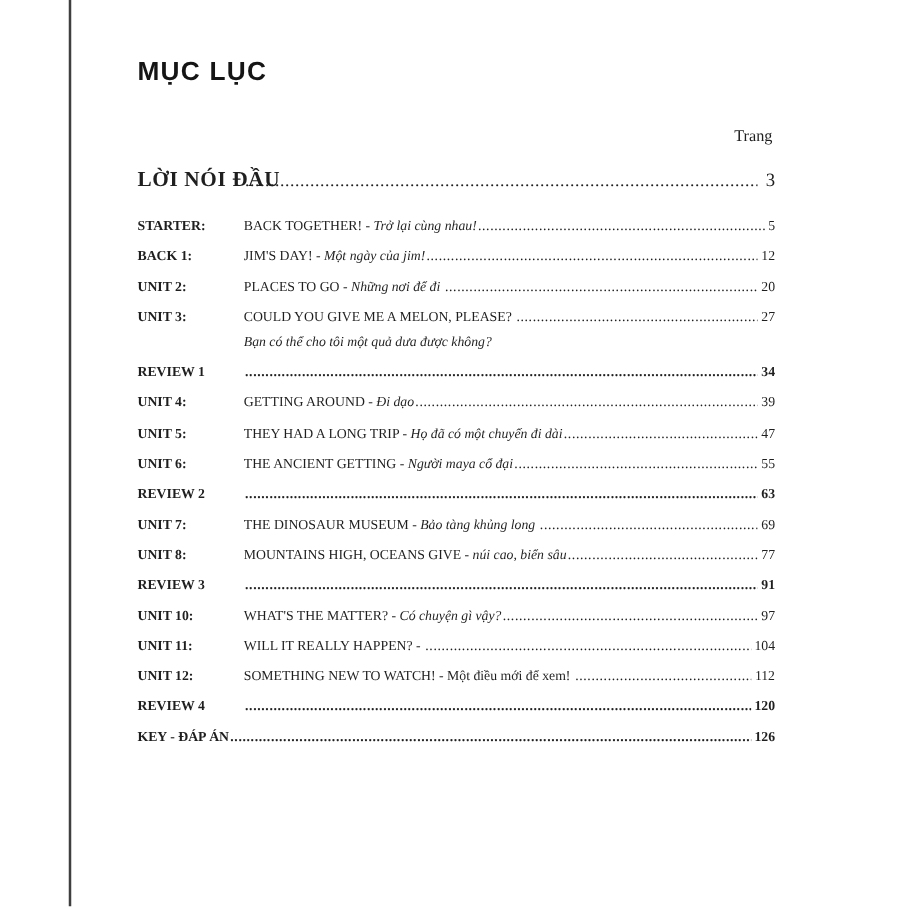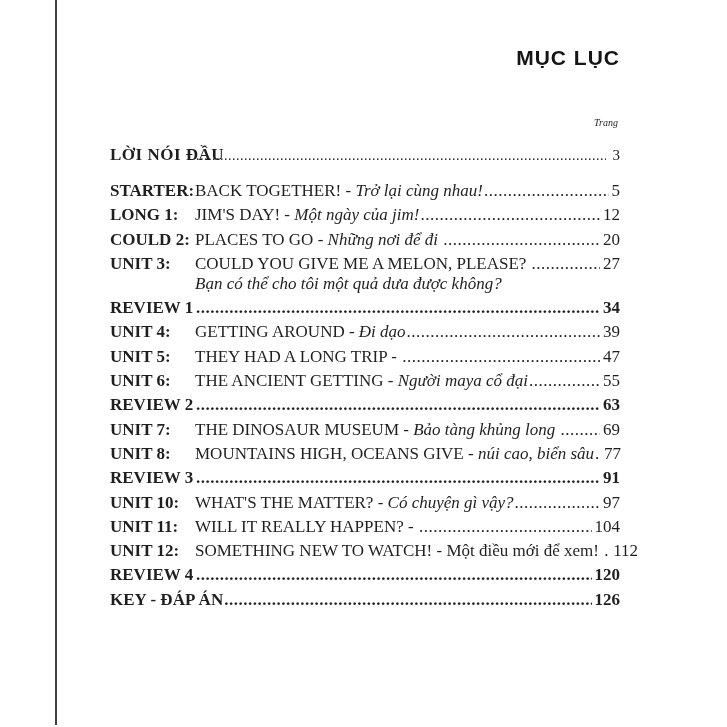--- a/index.html
+++ b/index.html
@@ -19,49 +19,48 @@
     background: #3f3f3f;
   }
   .content {
     position: absolute;
     left: 110px;
     width: 510px;
     top: 0;
   }
   .doc-title {
     margin-top: 46px;
-    text-align: right;
+    text-align: left;
     font-family: "Liberation Sans", sans-serif;
     font-weight: bold;
     font-size: 21px;
     letter-spacing: 1px;
     color: #151515;
   }
   .col-header {
-    margin-top: 47px;
+    margin-top: 31px;
     text-align: right;
-    font-style: italic;
-    font-size: 10px;
+    font-size: 13px;
     padding-right: 2px;
   }
   .row {
     display: flex;
     align-items: baseline;
     line-height: 20px;
   }
   .preface-row {
     margin-top: 16px;
     font-size: 17px;
     line-height: 22px;
   }
   .preface-row .row-label { font-weight: bold; letter-spacing: 0.5px; }
   .preface-row .page-num { font-size: 15px; padding-left: 7px; }
   .preface-row .dots { font-size: 14px; }
   .toc { margin-top: 14px; }
-  .toc-row { margin-bottom: 4.3px; font-size: 17px; }
+  .toc-row { margin-bottom: 4.3px; font-size: 11px; }
   .toc-line1 {
     display: flex;
     align-items: baseline;
     line-height: 20px;
   }
   .row-label {
     font-weight: bold;
     flex: 0 0 auto;
     width: 85px;
     white-space: nowrap;
@@ -118,32 +117,32 @@
       <span class="entry-title">BACK TOGETHER! - </span>
       <span class="entry-subtitle">Trở lại cùng nhau!</span>
       <span class="dots"></span>
       <span class="page-num">5</span>
     </div>
 
   </div>
 
   <div class="toc-row">
     <div class="toc-line1">
-      <span class="row-label">LONG 1:</span>
+      <span class="row-label">BACK 1:</span>
       <span class="entry-title">JIM'S DAY! - </span>
       <span class="entry-subtitle">Một ngày của jim!</span>
       <span class="dots"></span>
       <span class="page-num">12</span>
     </div>
 
   </div>
 
   <div class="toc-row">
     <div class="toc-line1">
-      <span class="row-label">COULD 2:</span>
+      <span class="row-label">UNIT 2:</span>
       <span class="entry-title">PLACES TO GO - </span>
       <span class="entry-subtitle">Những nơi để đi </span>
       <span class="dots"></span>
       <span class="page-num">20</span>
     </div>
 
   </div>
 
   <div class="toc-row">
     <div class="toc-line1">
@@ -175,20 +174,21 @@
       <span class="dots"></span>
       <span class="page-num">39</span>
     </div>
 
   </div>
 
   <div class="toc-row">
     <div class="toc-line1">
       <span class="row-label">UNIT 5:</span>
       <span class="entry-title">THEY HAD A LONG TRIP - </span>
+      <span class="entry-subtitle">Họ đã có một chuyến đi dài</span>
       <span class="dots"></span>
       <span class="page-num">47</span>
     </div>
 
   </div>
 
   <div class="toc-row">
     <div class="toc-line1">
       <span class="row-label">UNIT 6:</span>
       <span class="entry-title">THE ANCIENT GETTING - </span>

